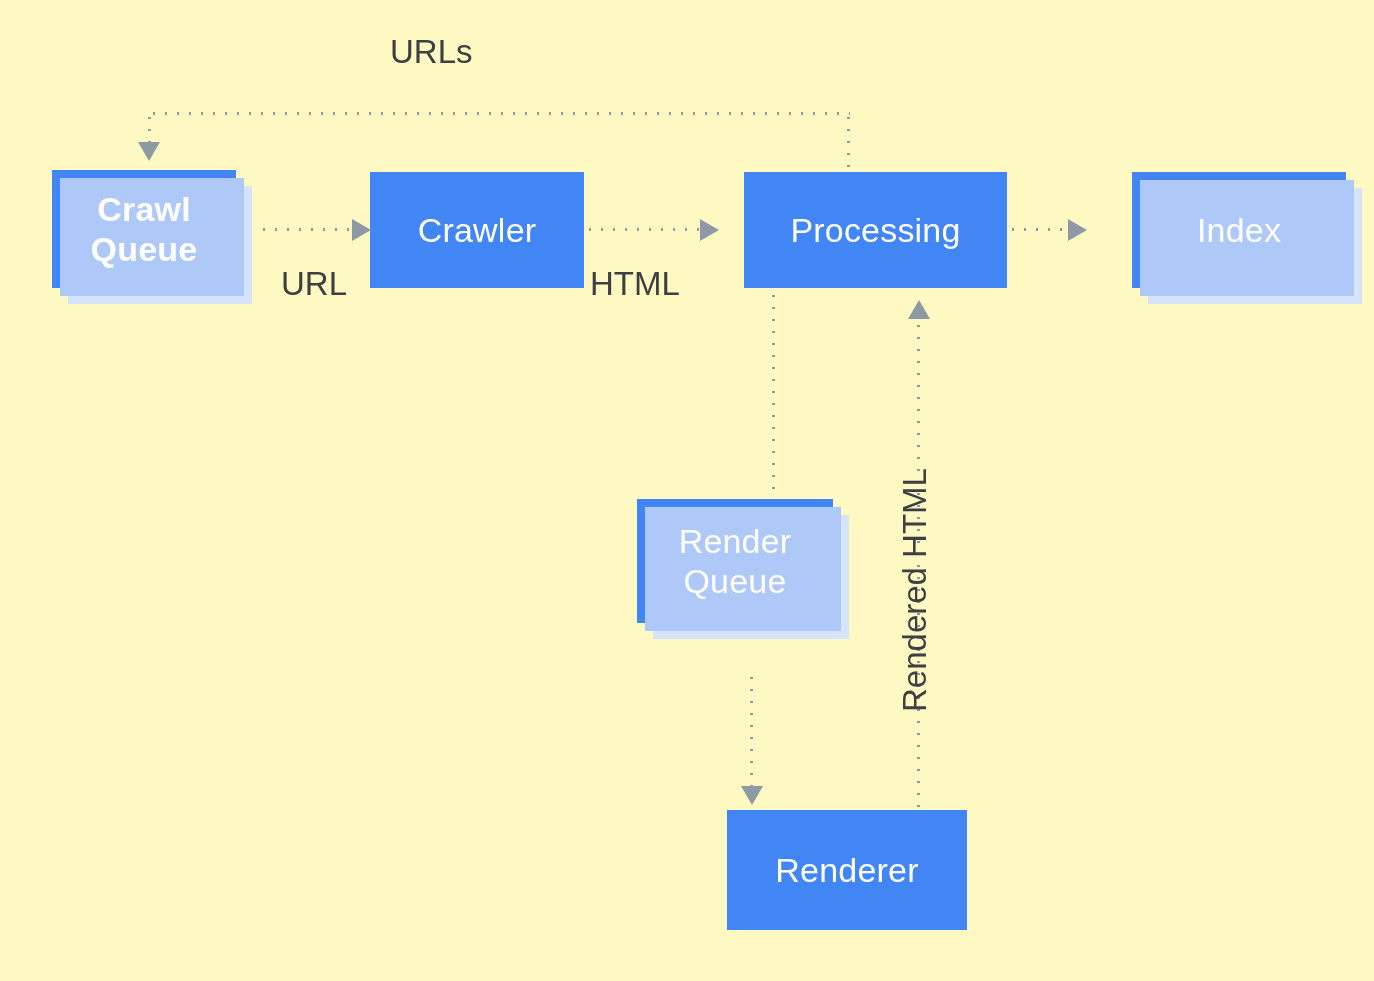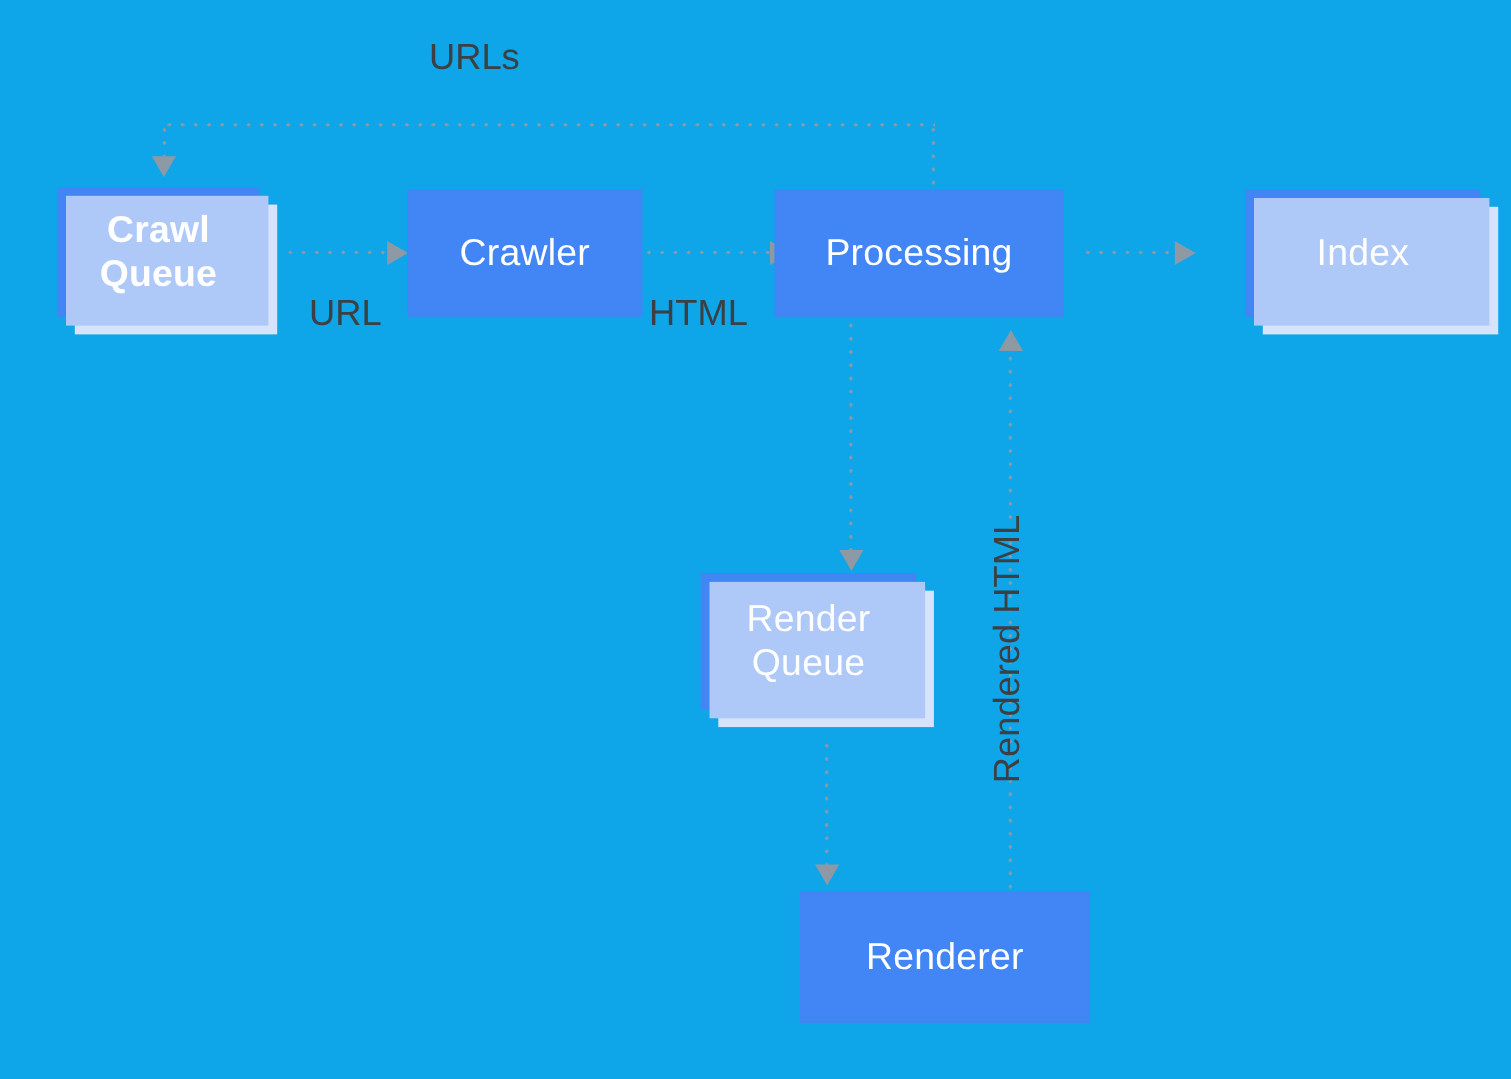--- a/index.html
+++ b/index.html
@@ -7,21 +7,21 @@
     padding: 0;
     background: #ffffff;
   }
   body {
     font-family: "Liberation Sans", sans-serif;
   }
   #stage {
     position: relative;
     width: 1374px;
     height: 981px;
-    background: #0ea5e9;
+    background: #fef9c3;
     overflow: hidden;
   }
 
   
   .node {
     position: absolute;
     box-sizing: border-box;
     display: flex;
     align-items: center;
     justify-content: center;
@@ -150,30 +150,30 @@
 
   <div class="node deck" style="left:52px; top:170px; width:184px; height:118px;font-weight:bold;">
     <span class="node-label">Crawl
 Queue</span>
   </div>
 
   <div class="node" style="left:370px; top:172px; width:214px; height:116px;justify-content:center;">
     <span class="node-label">Crawler</span>
   </div>
 
-  <div class="node" style="left:704px; top:172px; width:263px; height:116px;">
+  <div class="node" style="left:744px; top:172px; width:263px; height:116px;">
     <span class="node-label">Processing</span>
   </div>
 
   <div class="node deck" style="left:1132px; top:172px; width:214px; height:116px;">
     <span class="node-label">Index</span>
   </div>
 
-  <div class="node deck" style="left:637px; top:521px; width:196px; height:124px;">
+  <div class="node deck" style="left:637px; top:499px; width:196px; height:124px;">
     <span class="node-label">Render
 Queue</span>
   </div>
 
-  <div class="node" style="left:727px; top:810px; width:264px; height:120px;">
+  <div class="node" style="left:727px; top:810px; width:240px; height:120px;">
     <span class="node-label">Renderer</span>
   </div>
 
 </div>
 
 </body></html>

